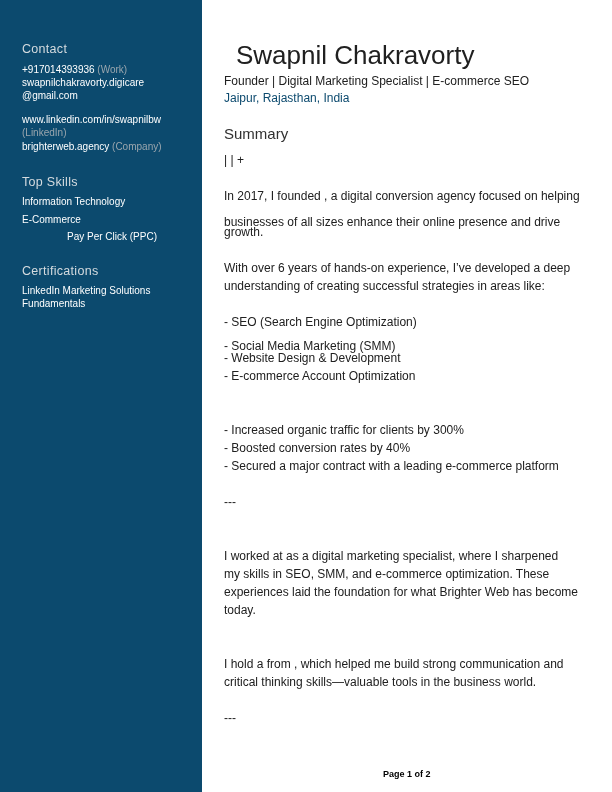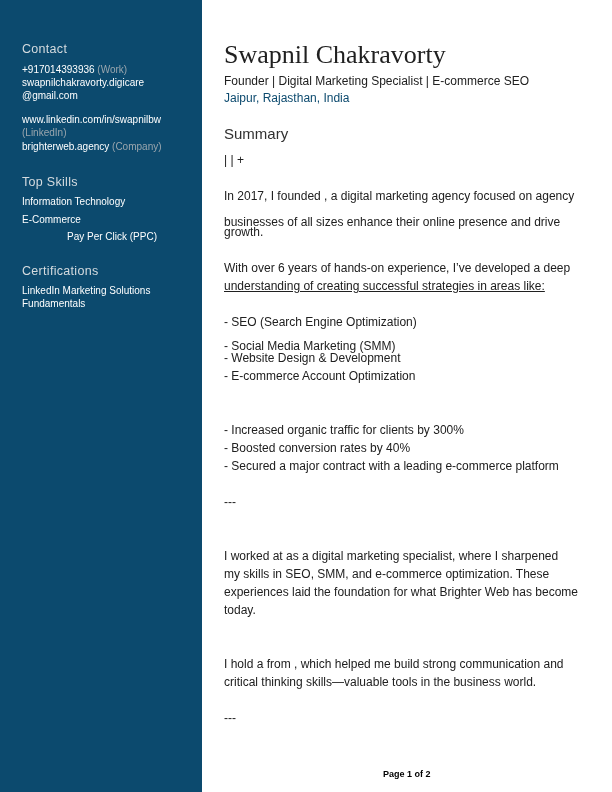--- a/index.html
+++ b/index.html
@@ -41,26 +41,25 @@
       color: #9aa6ae;
     }
     .main {
       position: absolute;
       left: 224px;
       top: 0;
       width: 370px;
     }
     .name {
       position: absolute;
-      left: 0;
+      left: 12px;
       top: 40px;
       font-size: 26px;
       color: #202020;
       white-space: nowrap;
-      font-family: Liberation Serif, serif;
     }
     .headline {
       position: absolute;
       left: 0;
       top: 74px;
       font-size: 12px;
       color: #202020;
       white-space: nowrap;
     }
     .location {
@@ -125,25 +124,25 @@
 </div>
 
 <div class="main">
   <div class="name">Swapnil Chakravorty</div>
   <div class="headline">Founder | Digital Marketing Specialist | E-commerce SEO</div>
   <div class="location">Jaipur, Rajasthan, India</div>
 
   <div class="sec-title">Summary</div>
 
   <div class="line" style="top:151px;">|    | +</div>
-  <div class="line" style="top:187px;">In 2017, I founded  , a digital marketing agency focused on agency</div>
+  <div class="line" style="top:187px;">In 2017, I founded  , a digital conversion agency focused on helping</div>
   <div class="line" style="top:205px;margin-top:8px;">businesses of all sizes enhance their online presence and drive</div>
   <div class="line" style="top:223px;">growth.</div>
   <div class="line" style="top:259px;">With over 6 years of hands-on experience, I’ve developed a deep</div>
-  <div class="line" style="top:277px;text-decoration:underline;">understanding of creating successful strategies in areas like:</div>
+  <div class="line" style="top:277px;">understanding of creating successful strategies in areas like:</div>
   <div class="line" style="top:313px;">- SEO (Search Engine Optimization)</div>
   <div class="line" style="top:337px;">- Social Media Marketing (SMM)</div>
   <div class="line" style="top:349px;">- Website Design &amp; Development</div>
   <div class="line" style="top:367px;">- E-commerce Account Optimization</div>
   <div class="line" style="top:421px;">- Increased organic traffic for clients by 300%</div>
   <div class="line" style="top:439px;">- Boosted conversion rates by 40%</div>
   <div class="line" style="top:457px;">- Secured a major contract with a leading e-commerce platform</div>
   <div class="line" style="top:493px;">---</div>
   <div class="line" style="top:547px;">I worked at   as a digital marketing specialist, where I sharpened</div>
   <div class="line" style="top:565px;">my skills in SEO, SMM, and e-commerce optimization. These</div>

